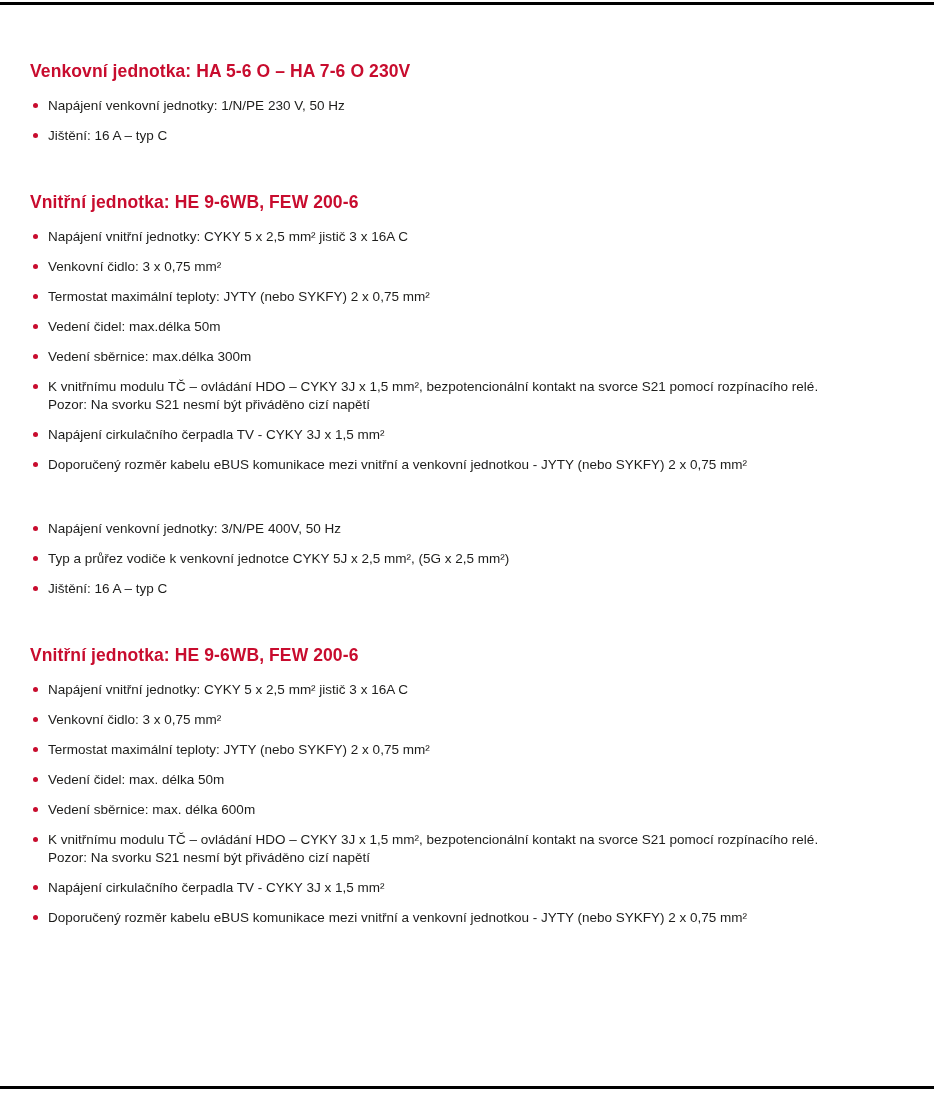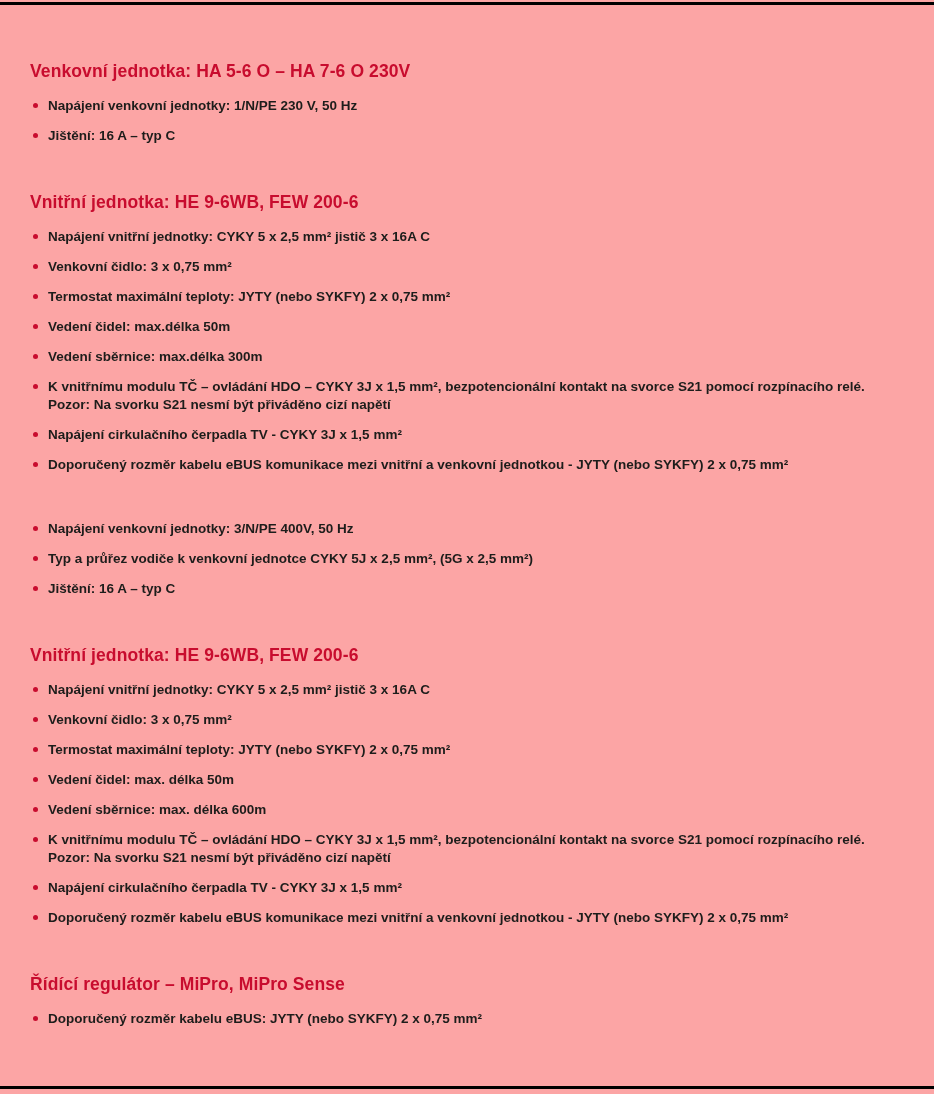--- a/index.html
+++ b/index.html
@@ -4,21 +4,21 @@
 <style>
   * { margin: 0; padding: 0; box-sizing: border-box; }
   html, body { background: #e9e9e9; }
   body { font-family: "Liberation Sans", "DejaVu Sans", sans-serif; }
 
   .page {
     position: relative;
     width: 934px;
     height: 1094px;
     margin: 0 auto;
-    background: #fca5a5;
+    background: #ffffff;
     overflow: hidden;
   }
 
   .rule {
     position: absolute;
     left: 0;
     right: 0;
     height: 3px;
     background: #000000;
   }
@@ -45,21 +45,21 @@
     list-style: none;
   }
 
   li.item {
     display: flex;
     align-items: flex-start;
     gap: 10px;
     margin-bottom: 12px;
     color: #1d1d1b;
     font-size: 13.5px;
-    font-weight: 700;
+    font-weight: 400;
     line-height: 18px;
   }
 
   li.item .bullet {
     flex: 0 0 auto;
     width: 5px;
     height: 5px;
     border-radius: 50%;
     background: #c80c2e;
     margin-top: 6px;
@@ -180,26 +180,17 @@
             <span class="bullet"></span>
             <span class="item-text">Napájení cirkulačního čerpadla TV - CYKY 3J x 1,5 mm²</span>
           </li>
           <li class="item">
             <span class="bullet"></span>
             <span class="item-text">Doporučený rozměr kabelu eBUS komunikace mezi vnitřní a venkovní jednotkou - JYTY (nebo SYKFY) 2 x 0,75 mm²</span>
           </li>
         </ul>
     </section>
 
-    <section>
-      <h2 class="section-heading">Řídící regulátor – MiPro, MiPro Sense</h2>
-      <ul class="bullet-list">
-          <li class="item">
-            <span class="bullet"></span>
-            <span class="item-text">Doporučený rozměr kabelu eBUS: JYTY (nebo SYKFY) 2 x 0,75 mm²</span>
-          </li>
-        </ul>
-    </section>
 
   </main>
 
   <div class="rule rule-bottom"></div>
 </div>
 
 </body></html>

